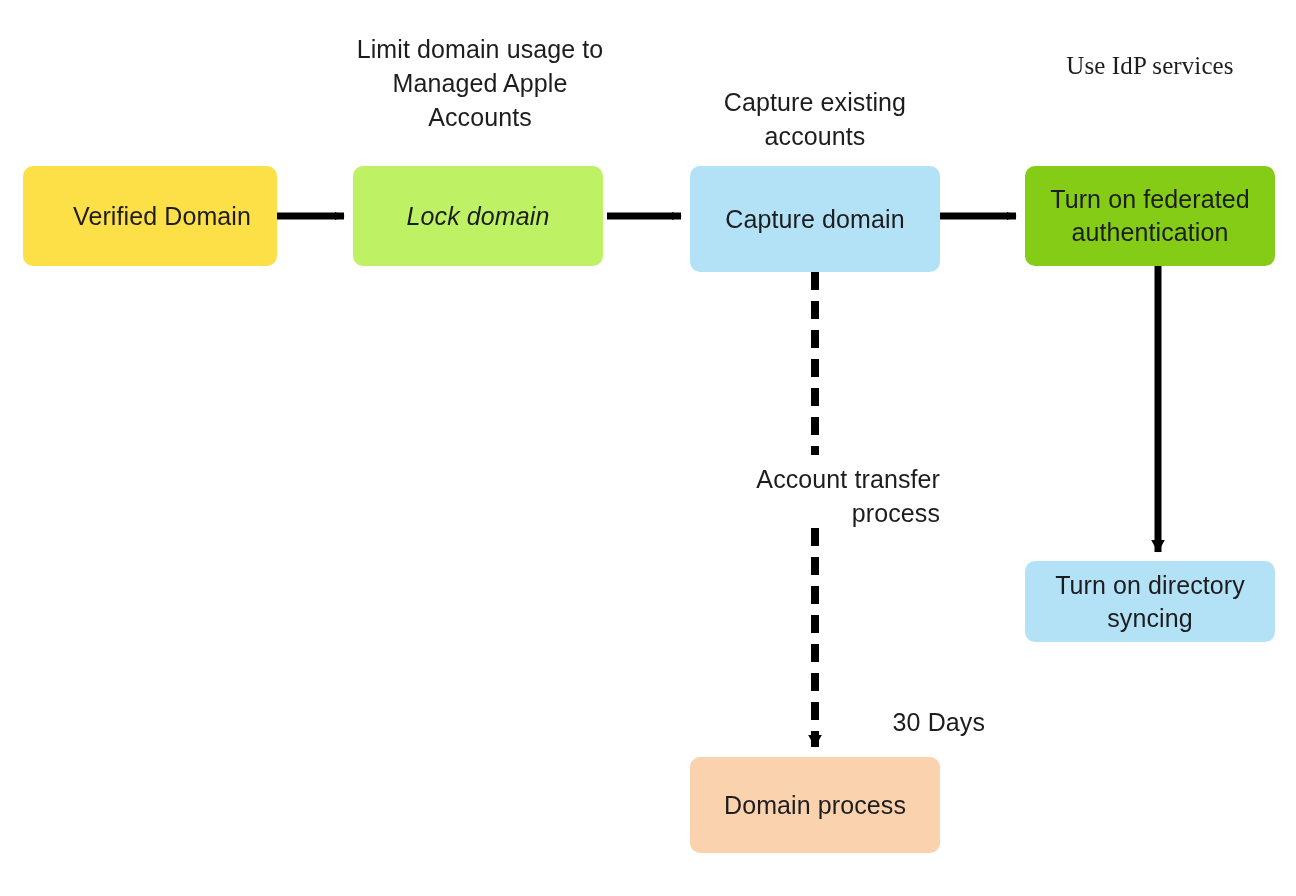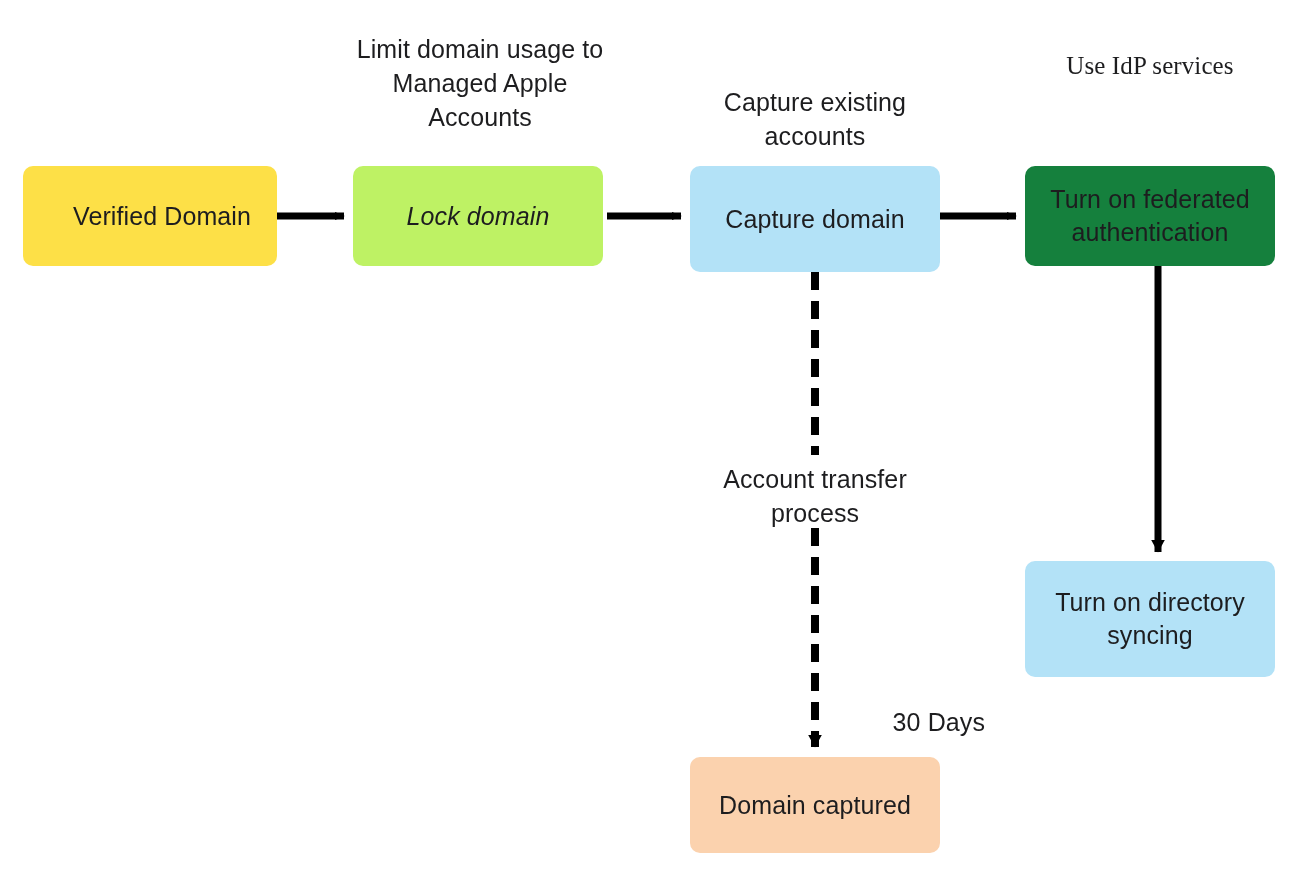--- a/index.html
+++ b/index.html
@@ -36,21 +36,21 @@
   .caption {
     position: absolute;
     text-align: center;
     color: #1d1d1f;
     font-size: 25px;
     line-height: 34px;
     letter-spacing: 0.1px;
   }
   .edge-label {
     position: absolute;
-    text-align: center;
+    text-align: right;
     color: #1d1d1f;
     font-size: 25px;
     line-height: 34px;
     letter-spacing: 0.1px;
   }
   svg.connectors {
     position: absolute;
     left: 0;
     top: 0;
     width: 1296px;
@@ -107,19 +107,19 @@
   <div class="edge-label" style="left:690px; top:462px; width:250px;">Account transfer process</div>
 
   <div class="edge-label" style="left:845px; top:705px; width:140px; text-align:right;">30 Days</div>
 
   <div class="node" style="left:23px; top:166px; width:254px; height:100px; background:#fde047;padding-left:34px;">Verified Domain</div>
 
   <div class="node" style="left:353px; top:166px; width:250px; height:100px; background:#bef264;font-style:italic;">Lock domain</div>
 
   <div class="node" style="left:690px; top:166px; width:250px; height:106px; background:#b3e2f7;">Capture domain</div>
 
-  <div class="node" style="left:1025px; top:166px; width:250px; height:100px; background:#15803d;">Turn on federated authentication</div>
+  <div class="node" style="left:1025px; top:166px; width:250px; height:100px; background:#84cc16;">Turn on federated authentication</div>
 
-  <div class="node" style="left:1025px; top:561px; width:250px; height:116px; background:#b3e2f7;">Turn on directory syncing</div>
+  <div class="node" style="left:1025px; top:561px; width:250px; height:81px; background:#b3e2f7;">Turn on directory syncing</div>
 
-  <div class="node" style="left:690px; top:757px; width:250px; height:96px; background:#fbd2ae;">Domain captured</div>
+  <div class="node" style="left:690px; top:757px; width:250px; height:96px; background:#fbd2ae;">Domain process</div>
 
 </div>
 
 </body></html>

